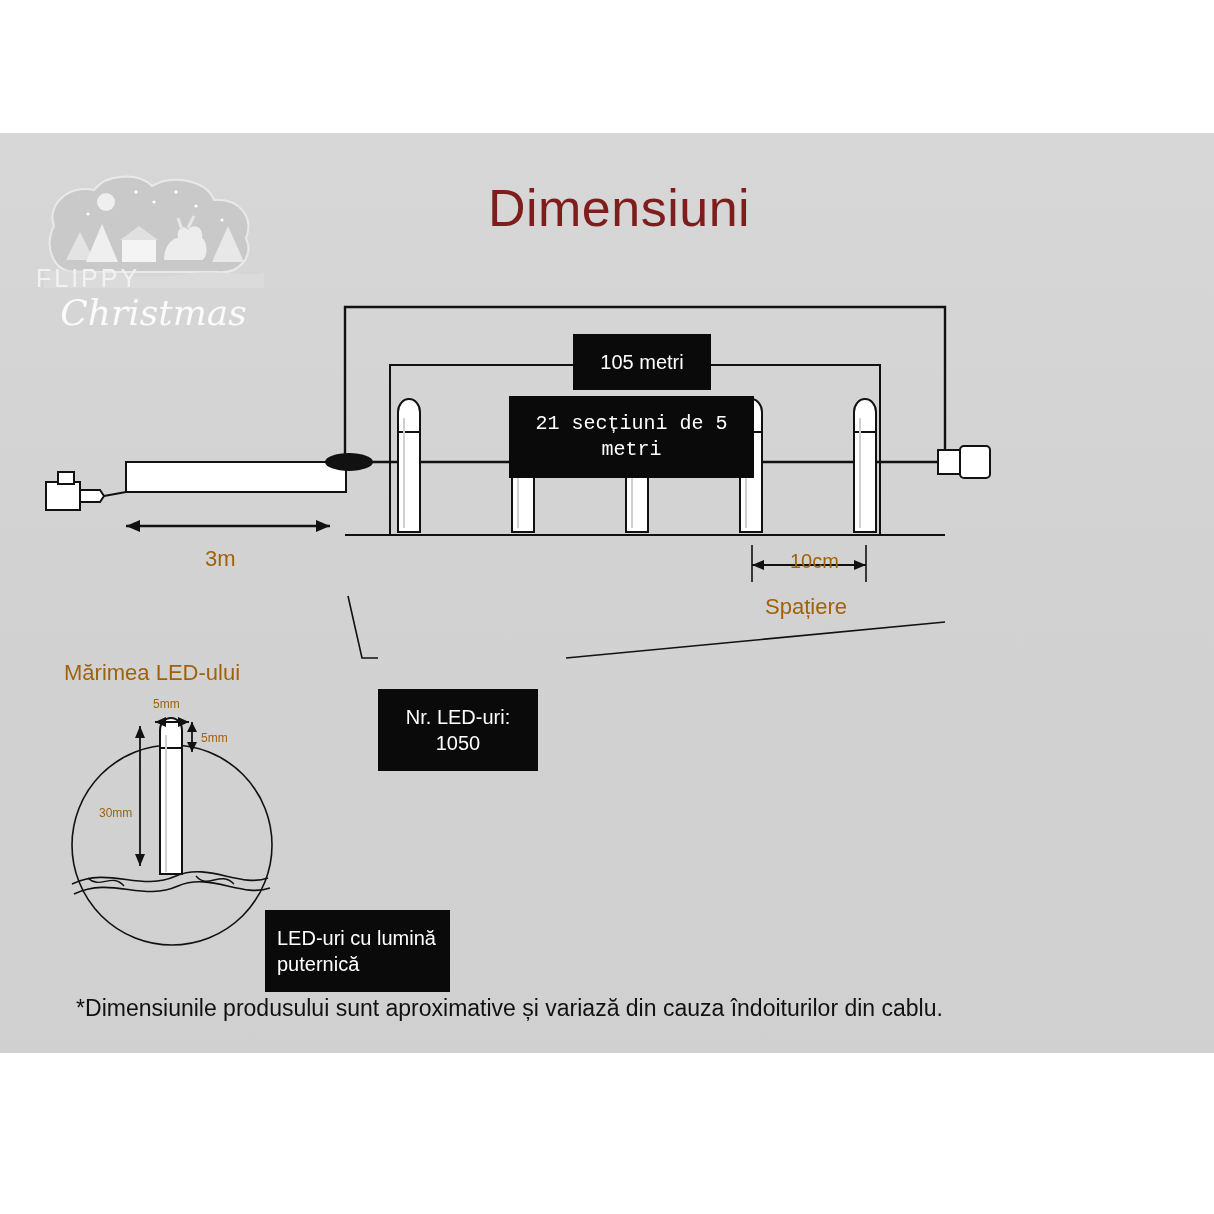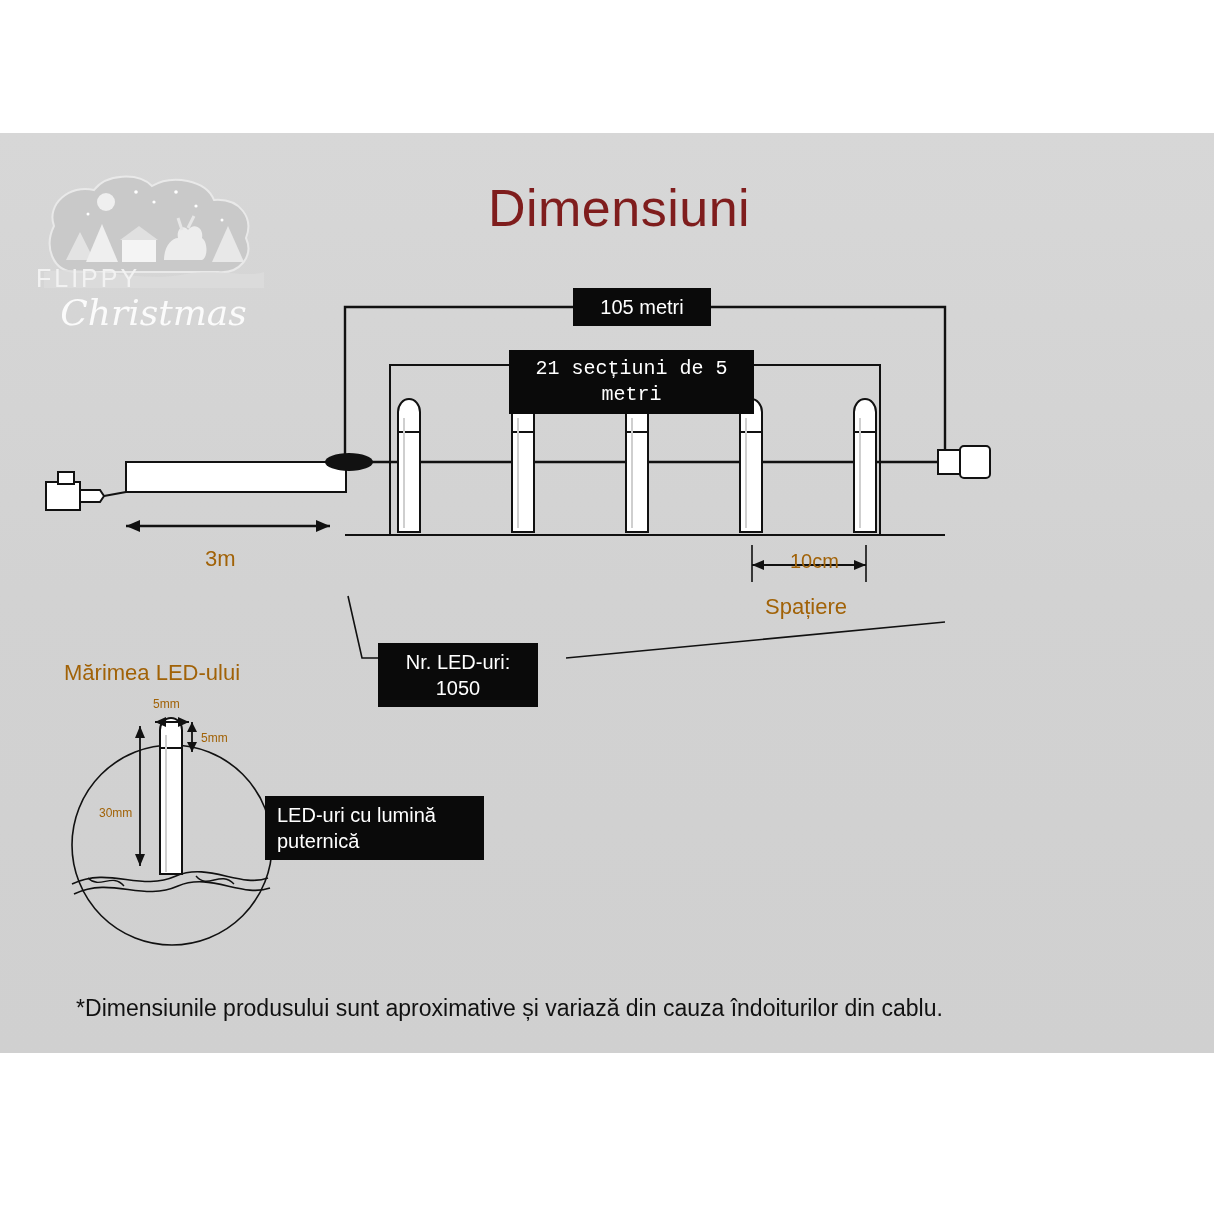--- a/index.html
+++ b/index.html
@@ -39,24 +39,25 @@
     color: #7f1d1d;
     letter-spacing: 0.5px;
   }
   
   .lbl {
     position: absolute;
     background: #0a0a0a;
     color: #ffffff;
     font-size: 20px;
     line-height: 26px;
-    padding: 6px 12px;
+    padding: 15px 12px;
     box-sizing: border-box;
     text-align: center;
     white-space: pre-line;
+    margin-top: 46px;
   }
   .lbl.multi { text-align: left; }
 
   
   .txt {
     position: absolute;
     color: #a16207;
     font-size: 22px;
   }
   .txt.small { font-size: 12px; }
@@ -245,21 +246,21 @@
     </g>
   </svg>
 
   <div class="lbl" style="left:573px; top:288px; width:138px;">105 metri</div>
 
   <div class="lbl" style="left:509px; top:350px; width:245px;font-family:Liberation Mono, monospace;">21 secțiuni de 5 metri</div>
 
 
   <div class="lbl" style="left:378px; top:643px; width:160px;">Nr. LED-uri: 1050</div>
 
-  <div class="lbl multi" style="left:265px; top:796px; width:219px;">LED-uri cu lumină
+  <div class="lbl multi" style="left:265px; top:864px; width:185px;">LED-uri cu lumină
 puternică</div>
 
   <div class="txt" style="left:205px; top:546px;">3m</div>
 
   <div class="txt mid" style="left:790px; top:550px;">10cm</div>
 
   <div class="txt" style="left:765px; top:594px;">Spațiere</div>
 
   <div class="txt" style="left:64px; top:660px;">Mărimea LED-ului</div>
 

